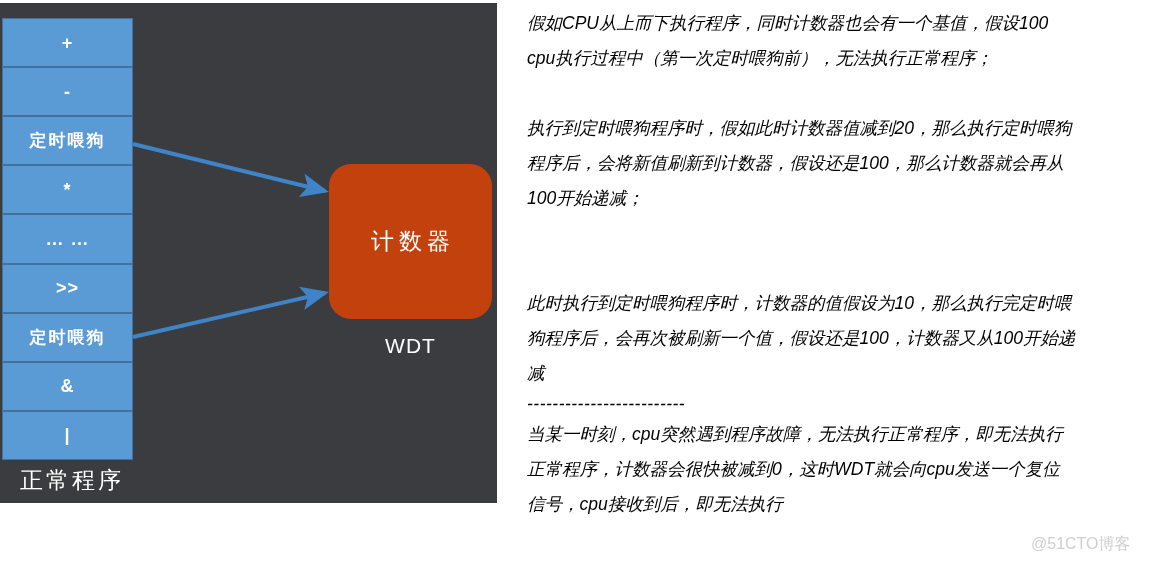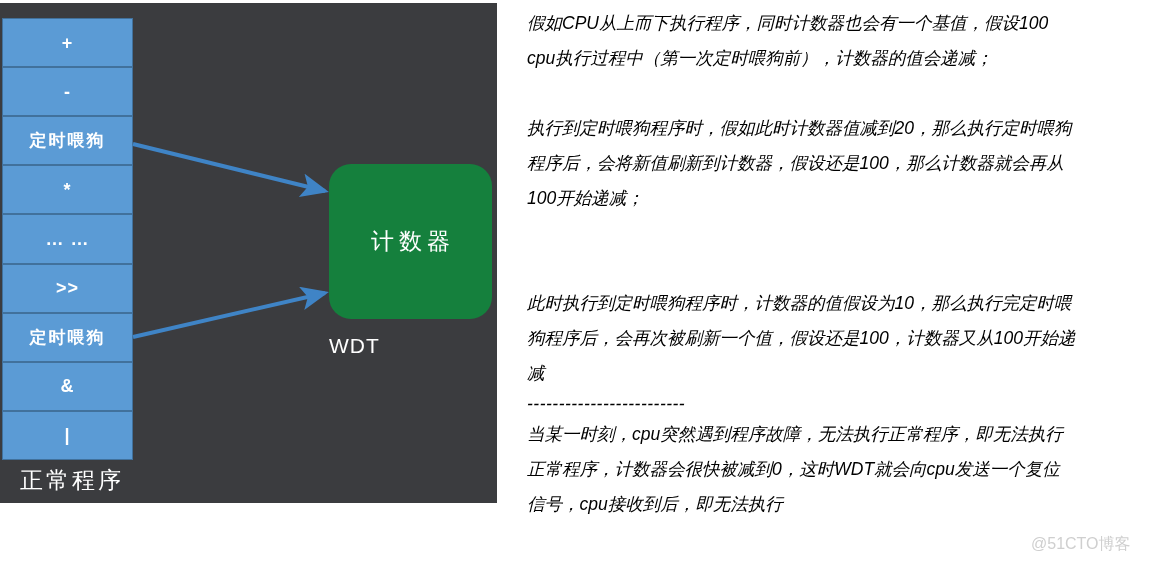--- a/index.html
+++ b/index.html
@@ -79,36 +79,37 @@
     white-space: nowrap;
   }
 
   
   .counter-box {
     position: absolute;
     left: 329px;
     top: 161px;
     width: 163px;
     height: 155px;
-    background: #15803d;
+    background: #c2410c;
     border-radius: 22px;
     display: flex;
     align-items: center;
     justify-content: center;
     color: #ffffff;
     font-family: "DejaVu Serif", "Liberation Serif", serif;
     font-size: 23px;
     letter-spacing: 5px;
     text-indent: 5px;
   }
   .wdt-label {
     position: absolute;
     left: 329px;
     top: 331px;
     width: 163px;
+    text-align: center;
     color: #ffffff;
     font-family: "Liberation Sans", "DejaVu Sans", sans-serif;
     font-size: 21px;
     letter-spacing: 1px;
     font-weight: 500;
   }
 
   .arrows-svg {
     position: absolute;
     left: 0;
@@ -188,21 +189,21 @@
       <line x1="133" y1="334" x2="325" y2="290" stroke="#3f84c6" stroke-width="4" marker-end="url(#arrowhead)"></line>
     </svg>
 
     <div class="counter-box">计数器</div>
 
     <div class="wdt-label">WDT</div>
   </div>
 
   <div class="text-panel" id="text-panel">
       <p>假如CPU从上而下执行程序，同时计数器也会有一个基值，假设100</p>
-      <p>cpu执行过程中（第一次定时喂狗前），计数器的值会递减；</p>
+      <p>cpu执行过程中（第一次定时喂狗前），无法执行正常程序；</p>
       <div class="para-gap"></div>
       <p>执行到定时喂狗程序时，假如此时计数器值减到20，那么执行定时喂狗</p>
       <p>程序后，会将新值刷新到计数器，假设还是100，那么计数器就会再从</p>
       <p>100开始递减；</p>
       <div class="para-gap"></div>
       <div class="para-gap"></div>
       <p>此时执行到定时喂狗程序时，计数器的值假设为10，那么执行完定时喂</p>
       <p>狗程序后，会再次被刷新一个值，假设还是100，计数器又从100开始递</p>
       <p>减</p>
       <p class="divider-line">-------------------------</p>

